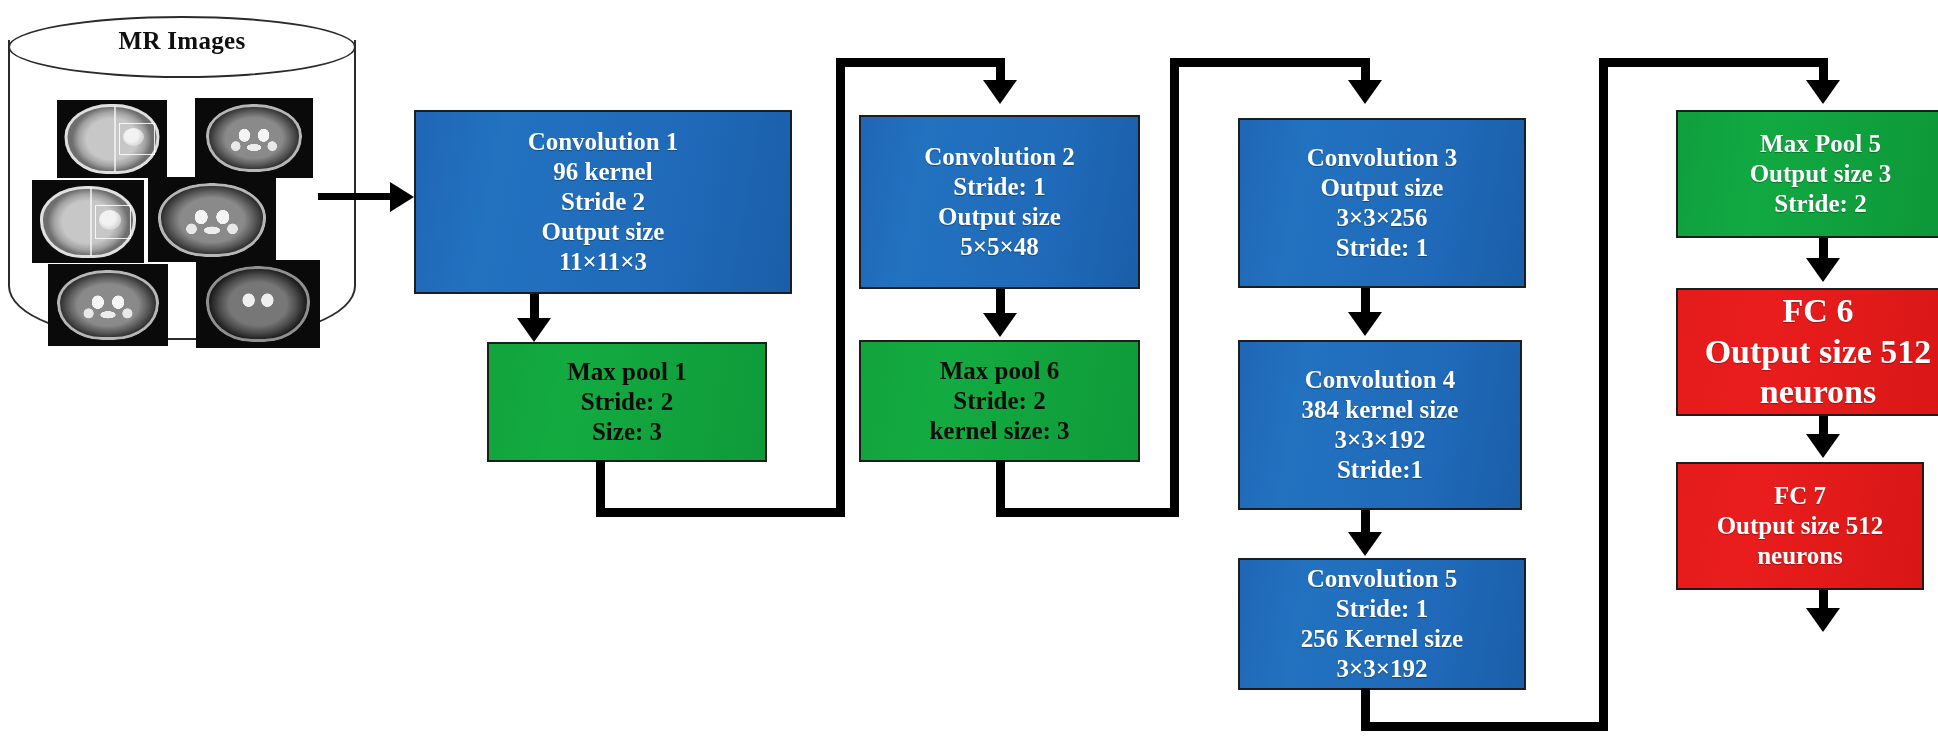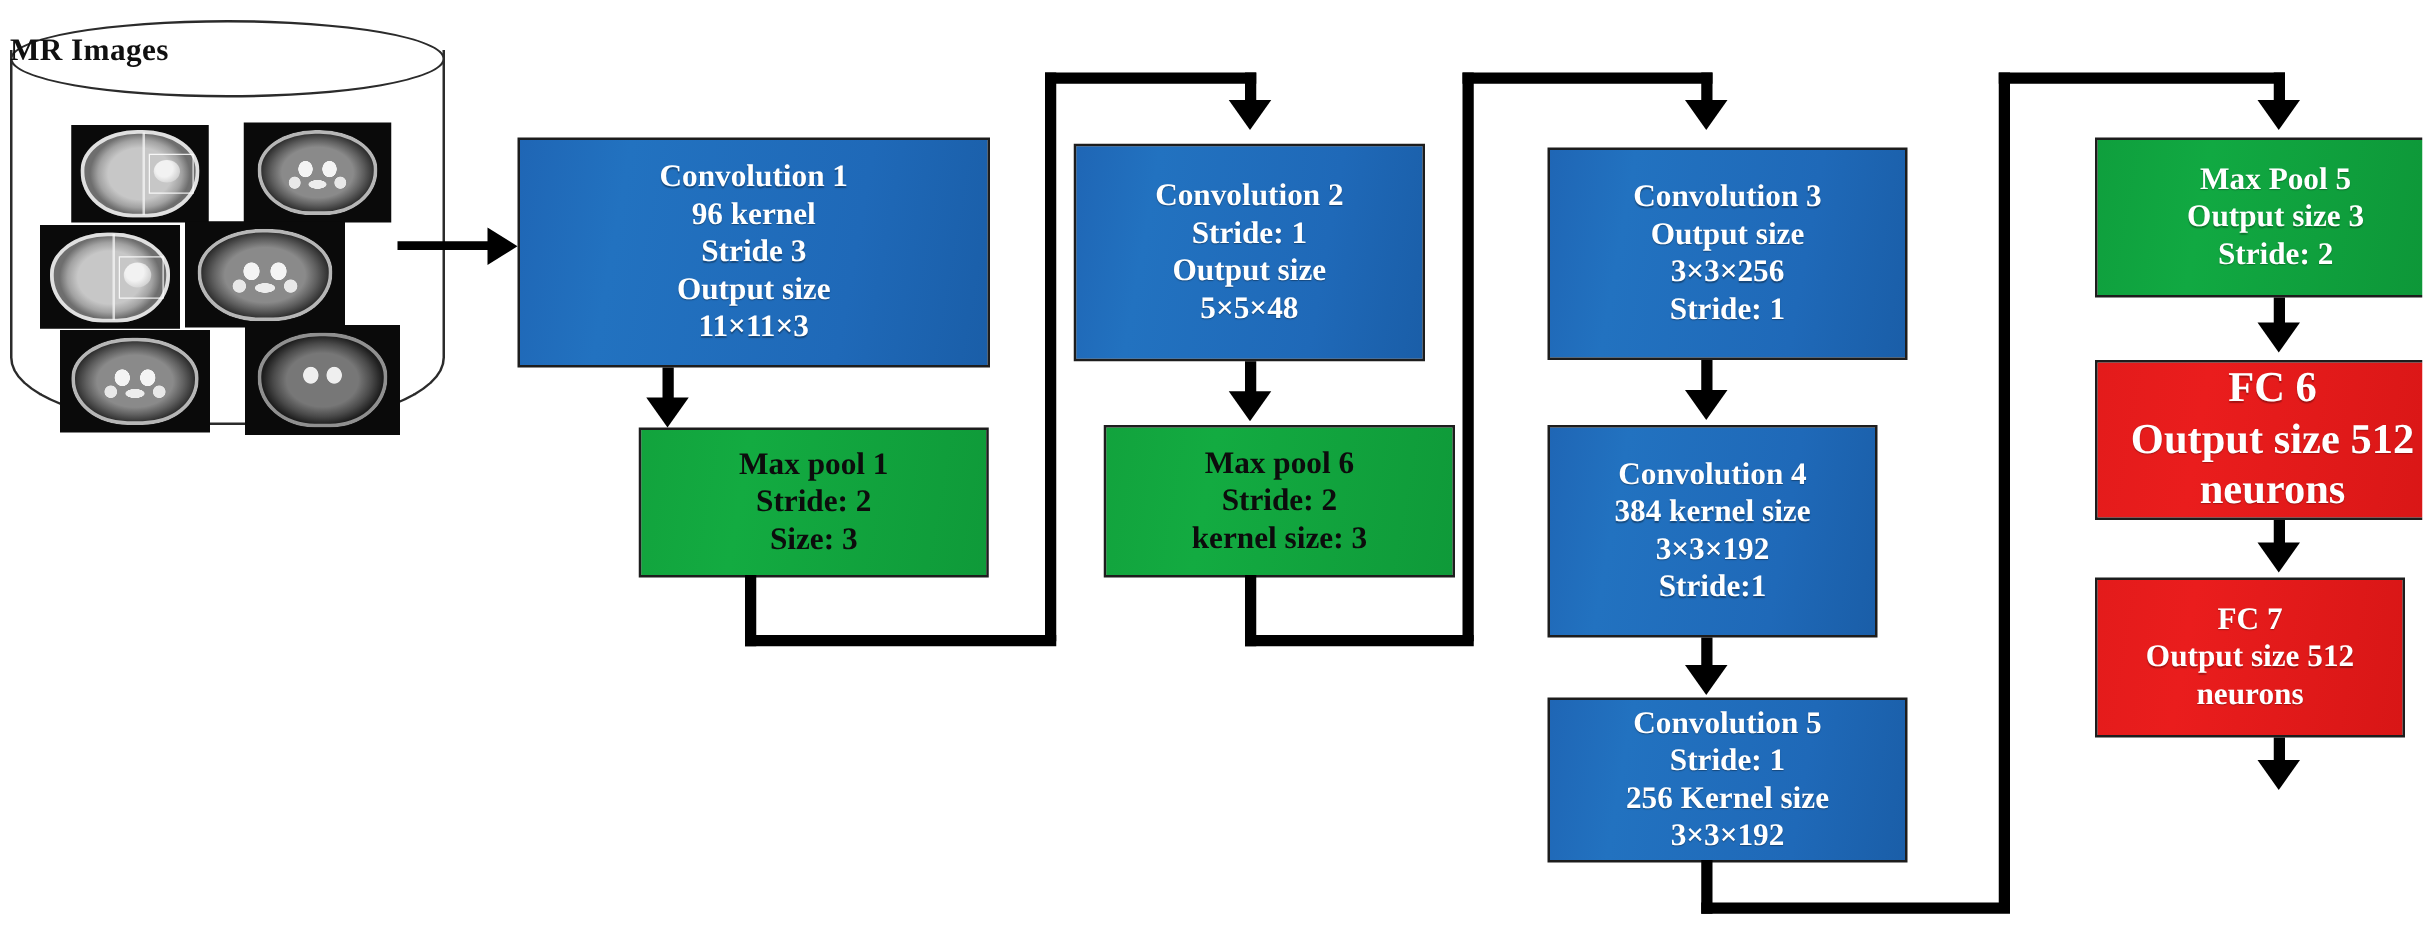--- a/index.html
+++ b/index.html
@@ -38,20 +38,21 @@
     width:348px; height:62px;
     border:2px solid #2b2b2b;
     border-radius:50%;
     background:#ffffff;
     box-sizing:border-box;
   }
   .cyl-title{
     position:absolute;
     left:0; top:17px;
     width:348px;
+    text-align:center;
     font-size:25px;
     font-weight:bold;
     color:#101010;
     letter-spacing:.3px;
   }
 
   
   .mri{
     position:absolute;
     background:#0a0a0a;
@@ -120,21 +121,20 @@
   }
   .box .ln{ display:block; white-space:nowrap; }
   .box.blue{
     background:linear-gradient(100deg,#1f66b5 0%,#2272c0 22%,#1f69b8 70%,#1a5ea8 100%);
     color:#ffffff;
     text-shadow:0 1px 1px rgba(0,0,0,.35);
   }
   .box.green{
     background:linear-gradient(100deg,#12a33d 0%,#13ab41 30%,#0f9a39 100%);
     color:#0c0c0c;
-    margin-left:24px;
   }
   .box.green-w{
     background:linear-gradient(100deg,#0f9f3d 0%,#11a942 30%,#0d9537 100%);
     color:#ffffff;
     text-shadow:0 1px 1px rgba(0,0,0,.3);
   }
   .box.red{
     background:linear-gradient(100deg,#e31b1b 0%,#ea1d1d 30%,#d81616 100%);
     color:#ffffff;
     text-shadow:0 1px 1px rgba(0,0,0,.3);
@@ -205,21 +205,21 @@
   <div class="mri" style="left:196px;top:260px;width:124px;height:88px;">
     <div class="brain t1" style="width:104px;height:76px;"></div>
   </div>
 
   <div class="conn thin-h" style="left:318px;top:193px;width:80px;"></div>
   <div class="arrow-right" style="left:390px;top:182px;"></div>
 
   <div class="box blue" style="left:414px;top:110px;width:378px;height:184px;font-size:25px;">
     <span class="ln">Convolution 1</span>
     <span class="ln">96 kernel</span>
-    <span class="ln">Stride  3</span>
+    <span class="ln">Stride  2</span>
     <span class="ln">Output size</span>
     <span class="ln">11×11×3</span>
   </div>
 
   <div class="conn vline" style="left:530px;top:294px;height:30px;"></div>
   <div class="arrow-down" style="left:517px;top:318px;"></div>
 
   <div class="box green" style="left:487px;top:342px;width:280px;height:120px;font-size:25px;">
     <span class="ln">Max pool 1</span>
     <span class="ln">Stride: 2</span>
@@ -259,21 +259,21 @@
   <div class="box blue" style="left:1238px;top:118px;width:288px;height:170px;font-size:25px;">
     <span class="ln">Convolution  3</span>
     <span class="ln">Output size</span>
     <span class="ln">3×3×256</span>
     <span class="ln">Stride: 1</span>
   </div>
 
   <div class="conn vline" style="left:1361px;top:288px;height:30px;"></div>
   <div class="arrow-down" style="left:1348px;top:312px;"></div>
 
-  <div class="box blue" style="left:1238px;top:340px;width:264px;height:170px;font-size:25px;text-align:right;">
+  <div class="box blue" style="left:1238px;top:340px;width:284px;height:170px;font-size:25px;text-align:right;">
     <span class="ln">Convolution  4</span>
     <span class="ln">384 kernel size</span>
     <span class="ln">3×3×192</span>
     <span class="ln">Stride:1</span>
   </div>
 
   <div class="conn vline" style="left:1361px;top:510px;height:30px;"></div>
   <div class="arrow-down" style="left:1348px;top:532px;"></div>
 
   <div class="box blue" style="left:1238px;top:558px;width:288px;height:132px;font-size:25px;">

